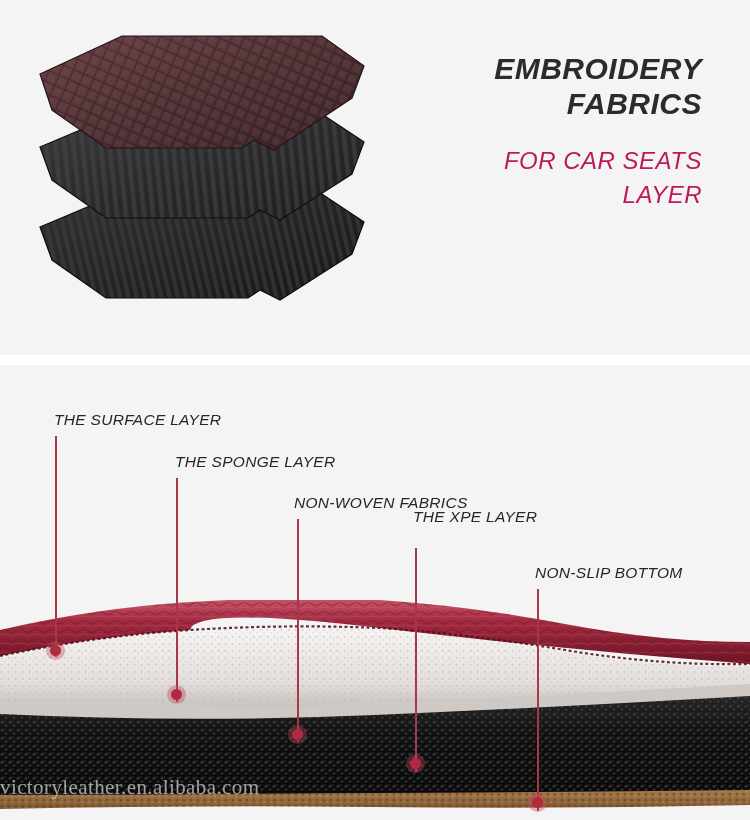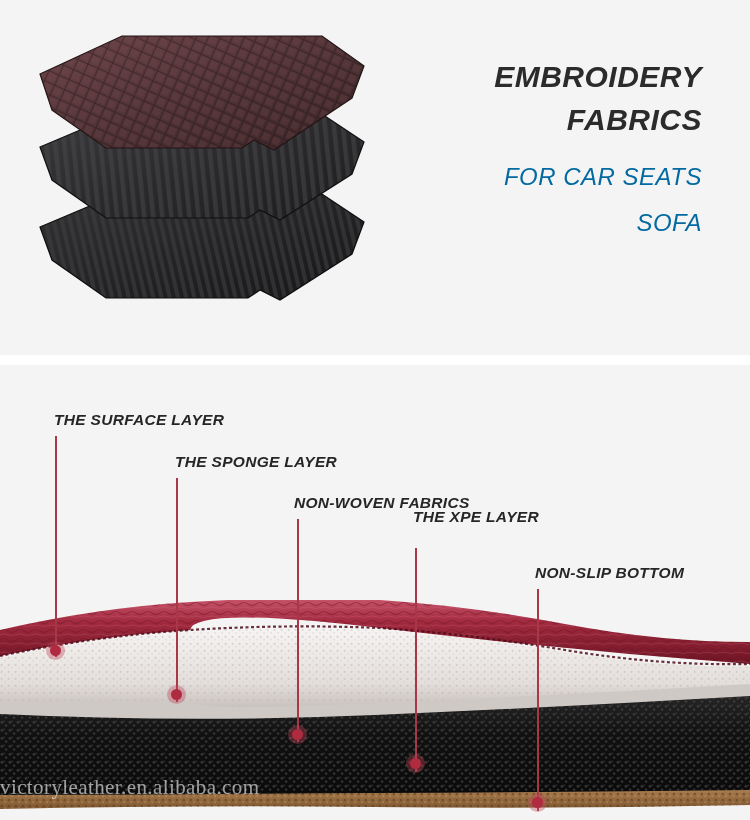--- a/index.html
+++ b/index.html
@@ -22,38 +22,37 @@
   #mat-stack svg{ display:block; width:100%; height:100%; }
 
   
   #headline-block{
     position:absolute; right:48px; top:52px; width:400px; text-align:right;
   }
   .title-line{
     font-size:30px; font-weight:bold; font-style:italic;
     color:#2b2b2b; letter-spacing:.5px; line-height:1.16;
     white-space:nowrap;
-    margin-top:8px;
   }
   #subtitle-list{ margin-top:22px; }
   .subtitle-line{
-    font-size:24px; font-style:italic; color:#0369a1;
-    letter-spacing:.5px; line-height:1.44; white-space:nowrap;margin-top:12px;
+    font-size:24px; font-style:italic; color:#be185d;
+    letter-spacing:.5px; line-height:1.44; white-space:nowrap;
   }
 
   
   #bottom-panel{
     position:absolute; left:0; top:365px; width:750px; height:455px;
     background:#f4f4f4; overflow:hidden;
   }
 
   
   .callout-label{
     position:absolute;
-    font-size:15.5px; font-weight:bold; font-style:italic;
+    font-size:15.5px; font-weight:normal; font-style:italic;
     color:#262626; letter-spacing:.3px; white-space:nowrap;
   }
   
   .leader-line{ position:absolute; width:2px; background:#a83848; }
   
   .leader-dot{
     position:absolute; width:19px; height:19px; border-radius:50%;
     background:rgba(190,70,90,.38);
     display:flex; align-items:center; justify-content:center;
   }
@@ -133,21 +132,21 @@
         <path d="M18 52 L100 14 L300 14 L342 44 L330 76 L252 128 L232 118 L220 126 L84 126 L30 88 Z" fill="none" stroke="#241517" stroke-width="1.2"></path>
       </g>
     </svg>
   </div>
 
   <div id="headline-block">
     <div class="title-line">EMBROIDERY</div>
     <div class="title-line">FABRICS</div>
     <div id="subtitle-list">
       <div class="subtitle-line">FOR CAR SEATS</div>
-      <div class="subtitle-line">SOFA</div>
+      <div class="subtitle-line">LAYER</div>
     </div>
   </div>
 </div>
 
 <div id="bottom-panel">
 
   <div id="cross-section">
     <svg viewBox="0 0 750 220" preserveAspectRatio="none" xmlns="http://www.w3.org/2000/svg">
       <defs>
         <linearGradient id="leatherG" x1="0" y1="0" x2="0" y2="1">

